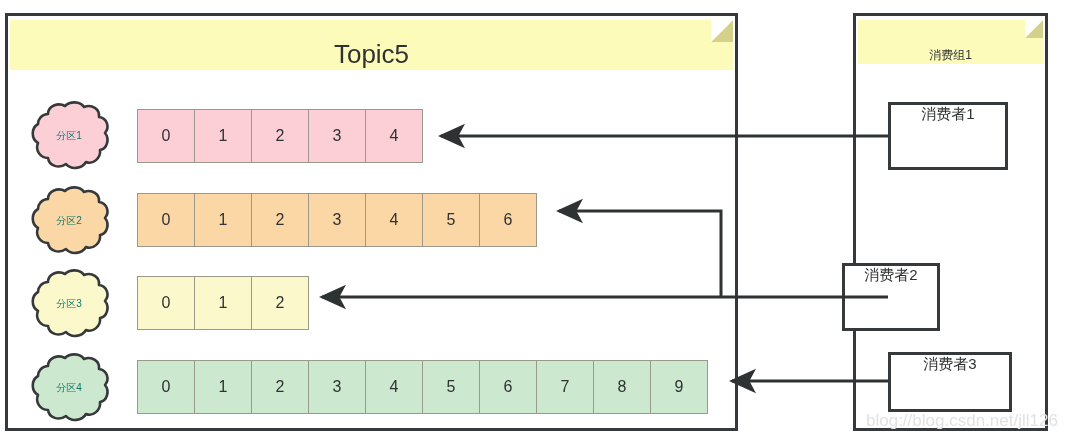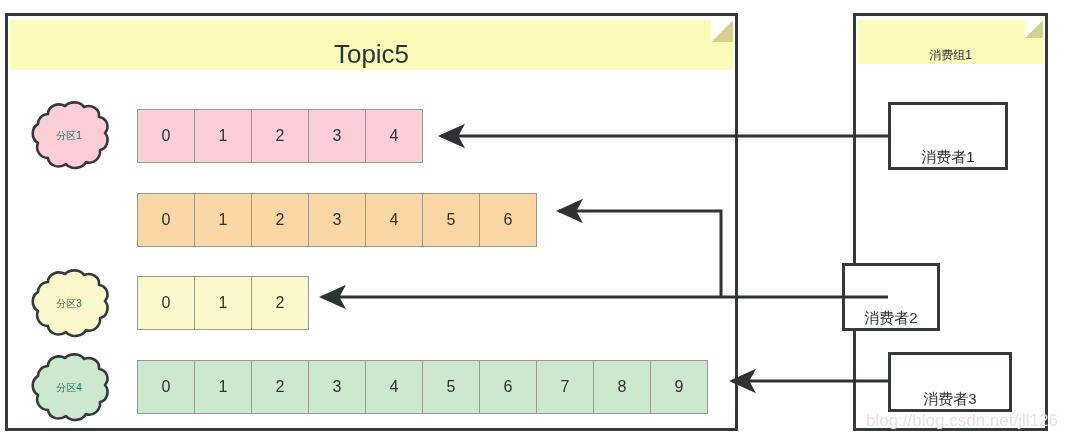--- a/index.html
+++ b/index.html
@@ -116,21 +116,21 @@
   }
   .cell:first-child { margin-left: 0; }
 
   
   .consumer-box {
     position: absolute;
     box-sizing: border-box;
     border: 3px solid #36393b;
     background: #ffffff;
     display: flex;
-    align-items: flex-end;
+    align-items: flex-start;
     justify-content: center;
     font-size: 15px;
     color: #2f3233;
   }
 
   
   #connectors {
     position: absolute;
     left: 0; top: 0;
     width: 1065px; height: 443px;
@@ -163,20 +163,29 @@
   <div class="cloud" style="left:26px; top:100px;">
     <svg viewBox="0 0 86 72" xmlns="http://www.w3.org/2000/svg">
       <path d="M22,14 C22,6 32,2 39,6 C44,1 54,1 58,7 C66,4 74,9 73,17
                C81,18 84,27 79,33 C84,39 81,49 74,50 C75,58 67,65 60,62
                C56,69 45,70 40,64 C33,69 23,66 22,58 C14,58 9,50 12,43
                C5,39 5,28 12,24 C12,19 16,14 22,14 Z" fill="#fbcfd5" stroke="#36393b" stroke-width="2.6" stroke-linejoin="round"></path>
     </svg>
     <div class="cloud-label">分区1</div>
   </div>
 
+  <div class="cloud" style="left:26px; top:185px;">
+    <svg viewBox="0 0 86 72" xmlns="http://www.w3.org/2000/svg">
+      <path d="M22,14 C22,6 32,2 39,6 C44,1 54,1 58,7 C66,4 74,9 73,17
+               C81,18 84,27 79,33 C84,39 81,49 74,50 C75,58 67,65 60,62
+               C56,69 45,70 40,64 C33,69 23,66 22,58 C14,58 9,50 12,43
+               C5,39 5,28 12,24 C12,19 16,14 22,14 Z" fill="#fad7a5" stroke="#36393b" stroke-width="2.6" stroke-linejoin="round"></path>
+    </svg>
+    <div class="cloud-label">分区2</div>
+  </div>
 
   <div class="cloud" style="left:26px; top:268px;">
     <svg viewBox="0 0 86 72" xmlns="http://www.w3.org/2000/svg">
       <path d="M22,14 C22,6 32,2 39,6 C44,1 54,1 58,7 C66,4 74,9 73,17
                C81,18 84,27 79,33 C84,39 81,49 74,50 C75,58 67,65 60,62
                C56,69 45,70 40,64 C33,69 23,66 22,58 C14,58 9,50 12,43
                C5,39 5,28 12,24 C12,19 16,14 22,14 Z" fill="#fbf8cc" stroke="#36393b" stroke-width="2.6" stroke-linejoin="round"></path>
     </svg>
     <div class="cloud-label">分区3</div>
   </div>

